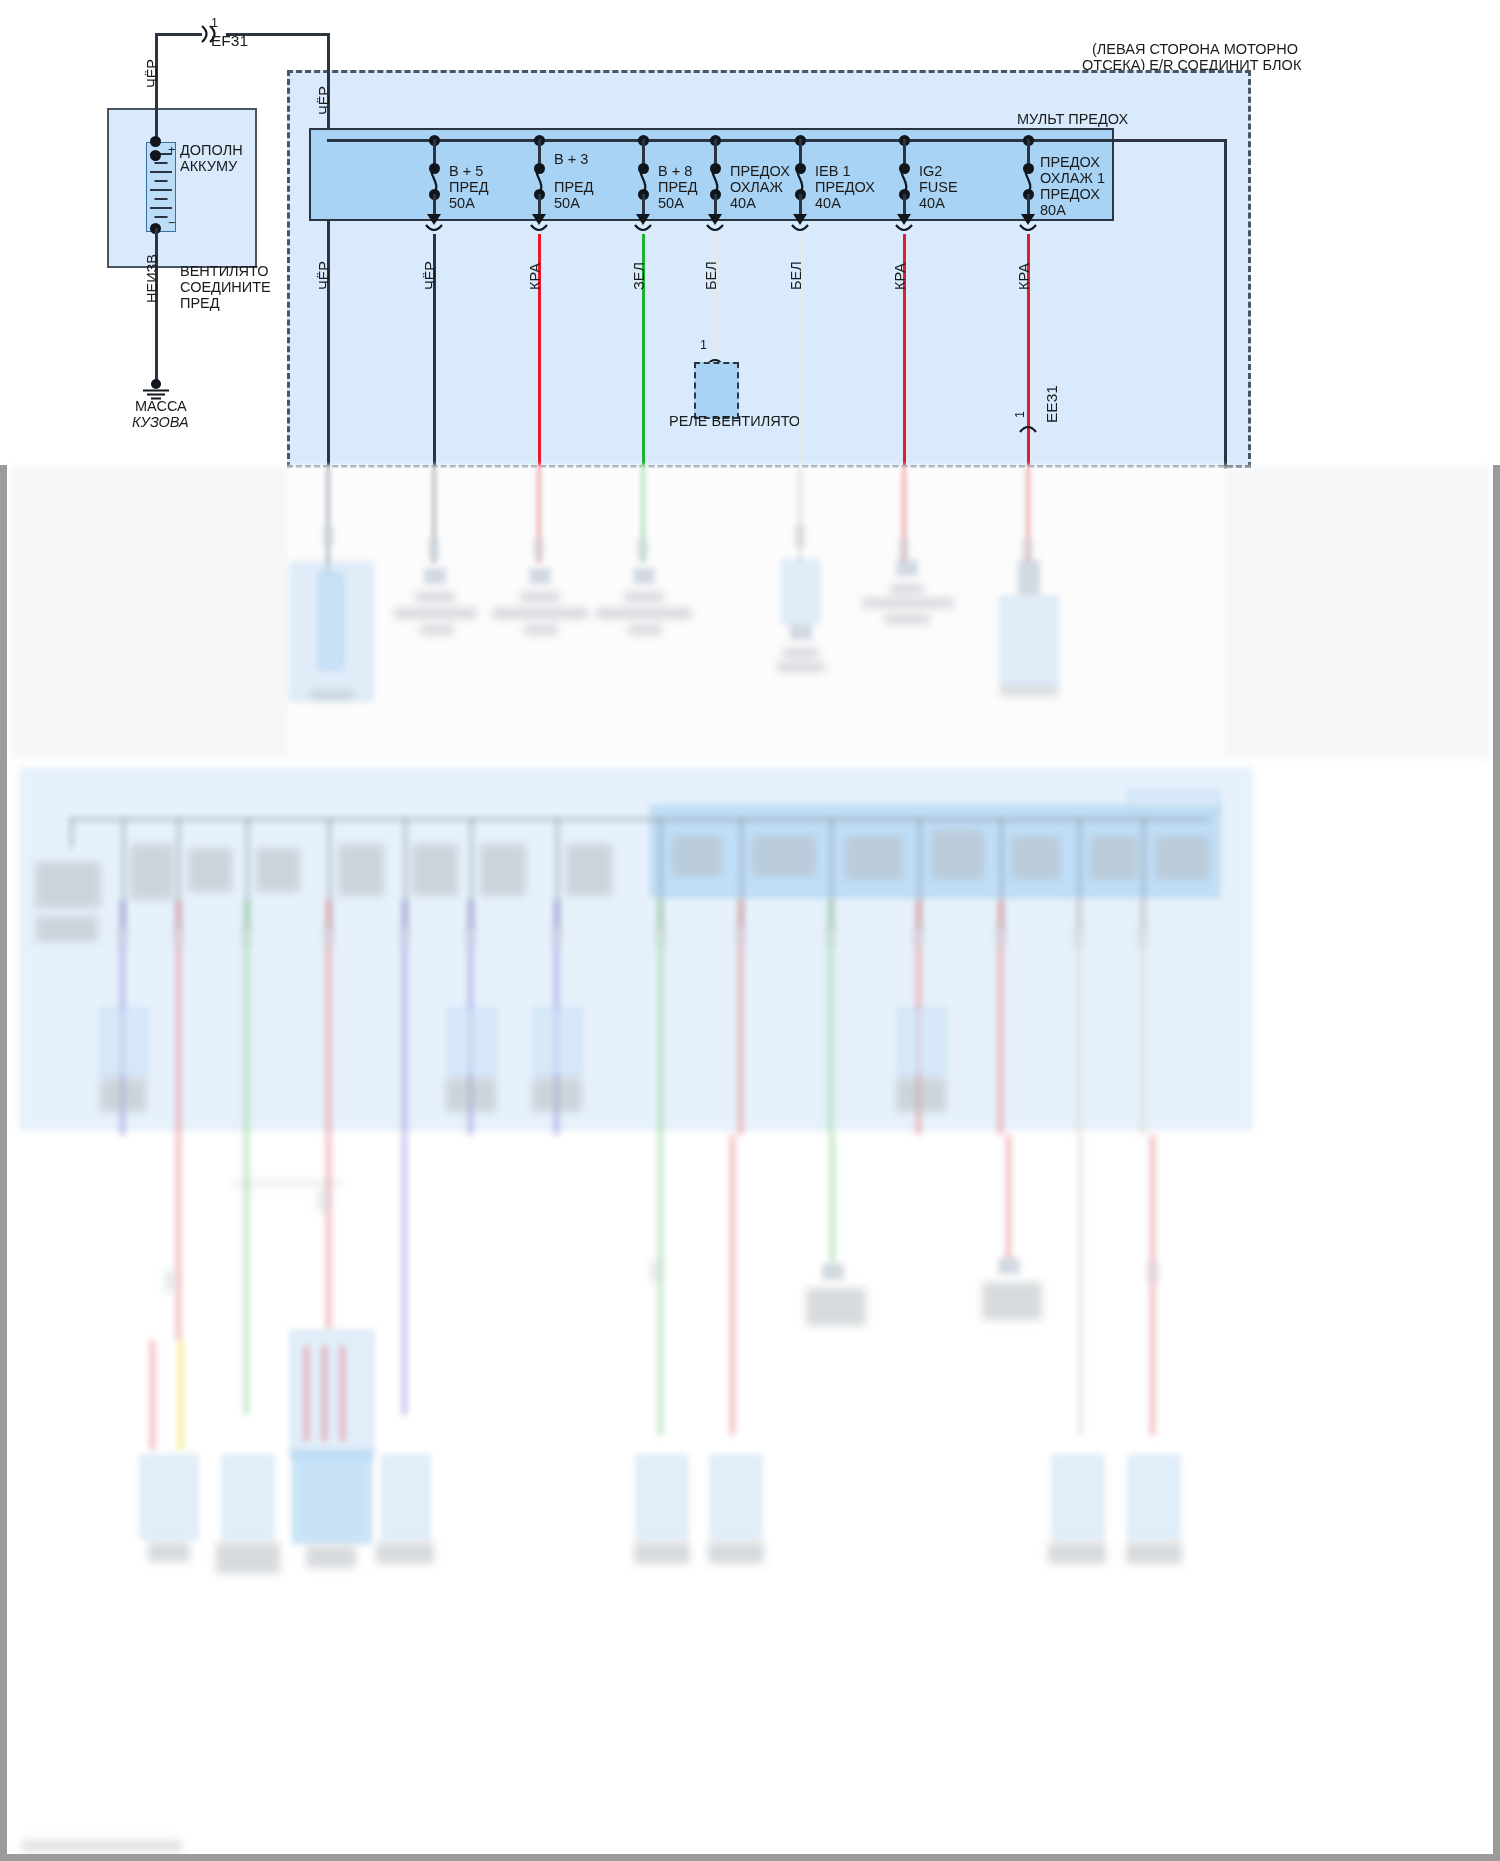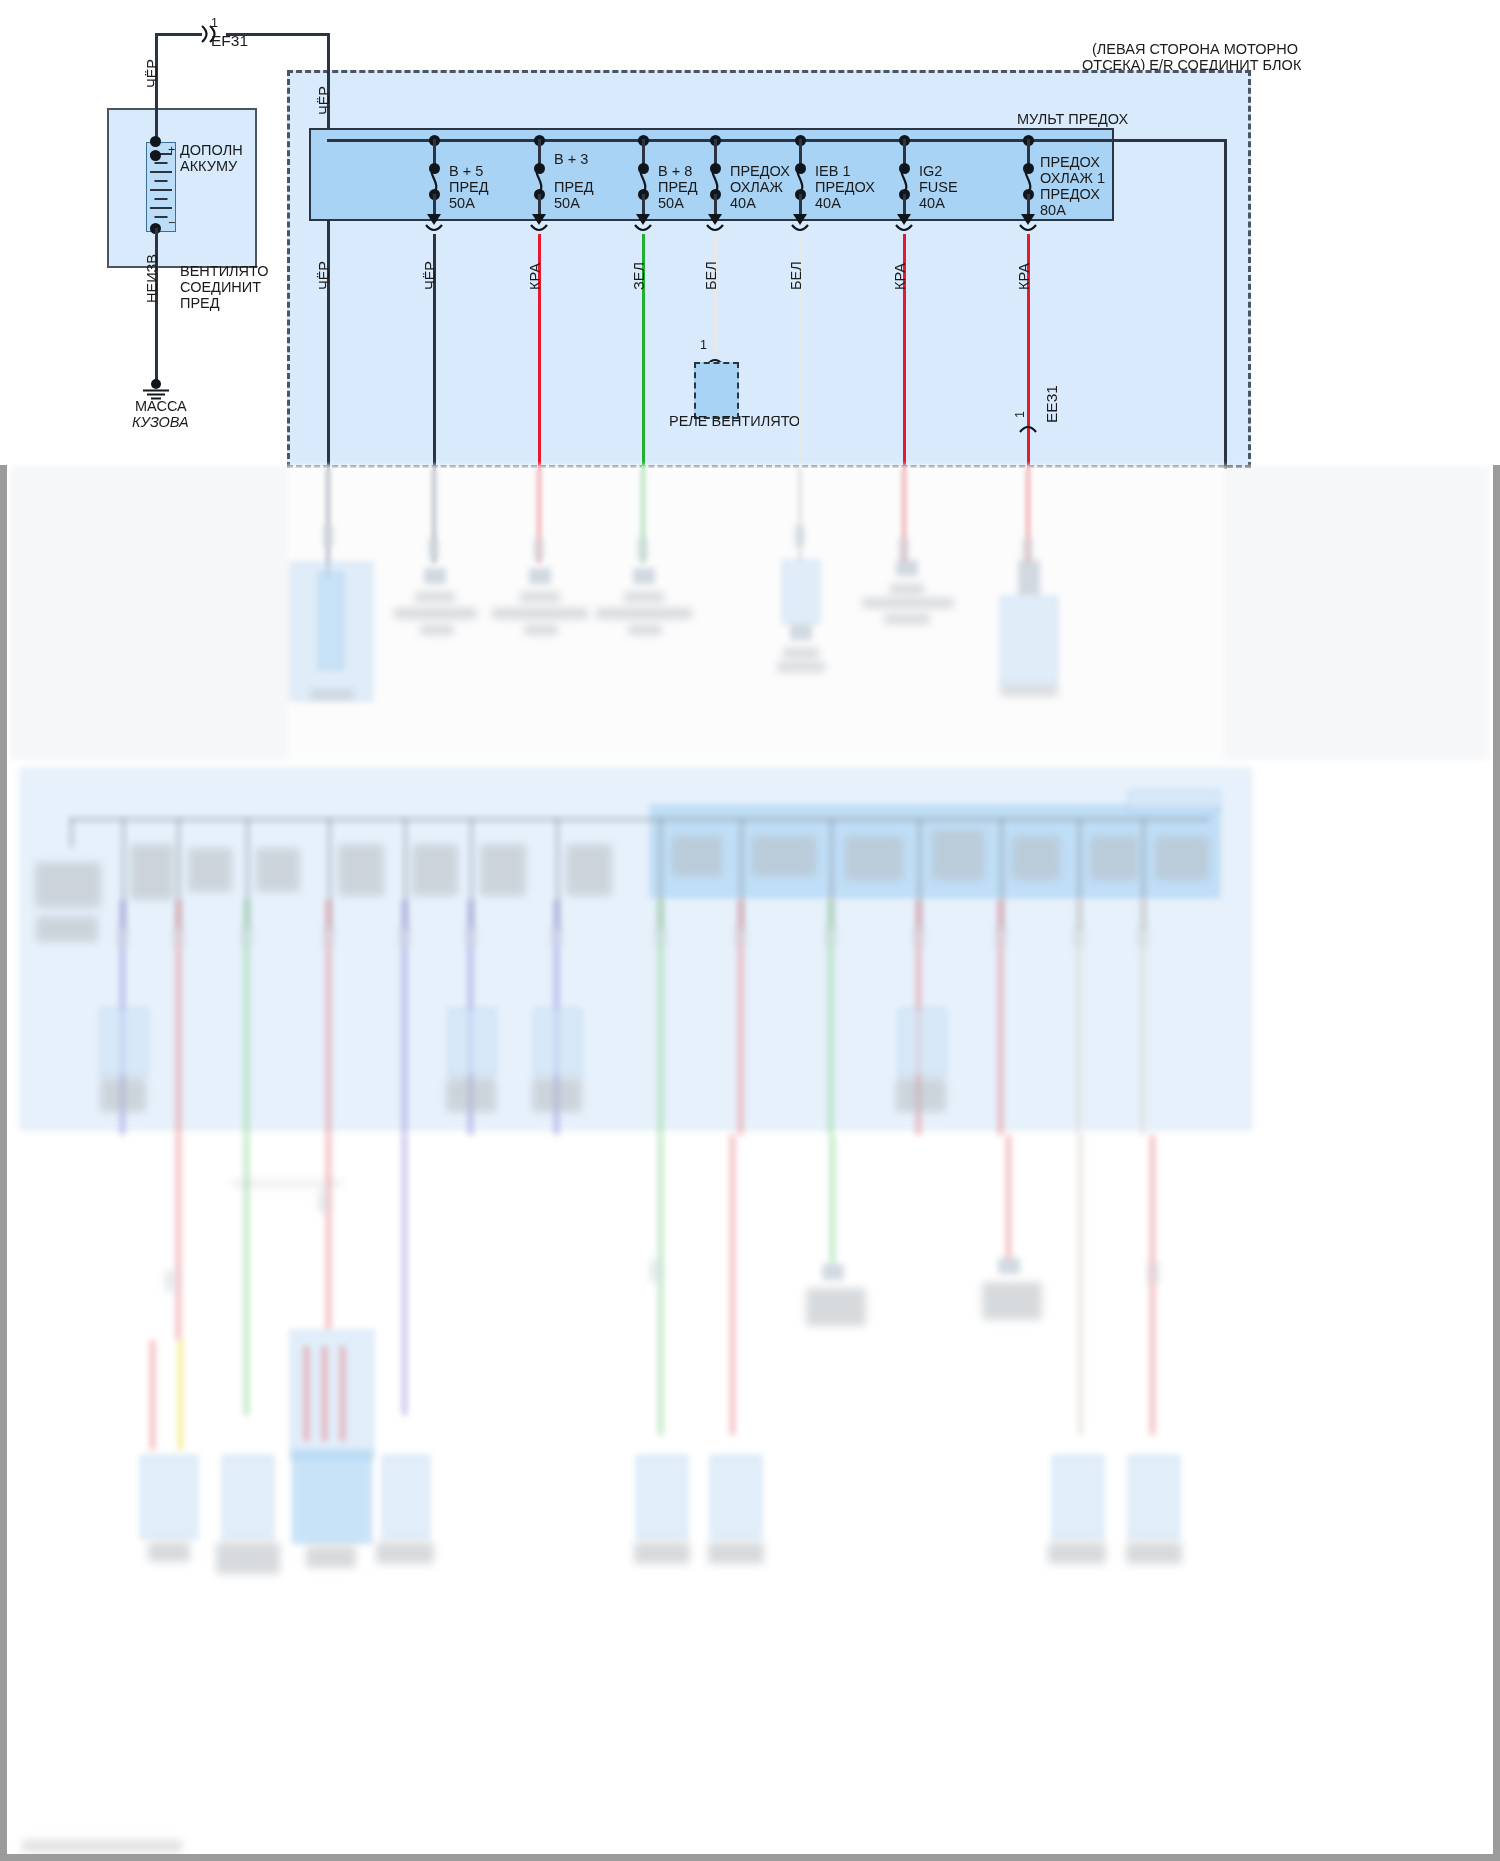--- a/index.html
+++ b/index.html
@@ -124,21 +124,21 @@
     <div class="plate" style="top:64px;width:22px;"></div>
     <div class="plate" style="top:73px;width:13px;"></div>
   </div>
   <div class="txt t12 abs" style="left:168px;top:143px;">+</div>
   <div class="txt t12 abs" style="left:168px;top:216px;">−</div>
 
   <div class="txt t14 abs" style="left:180px;top:142px;">ДОПОЛН</div>
   <div class="txt t14 abs" style="left:180px;top:158px;">АККУМУ</div>
 
   <div class="txt t14 abs" style="left:180px;top:263px;">ВЕНТИЛЯТО</div>
-  <div class="txt t14 abs" style="left:180px;top:279px;">СОЕДИНИТ</div>
+  <div class="txt t14 abs" style="left:180px;top:279px;">СОЕДИНИТЕ</div>
   <div class="txt t14 abs" style="left:180px;top:295px;">ПРЕД</div>
 
   <div class="wire v black" style="left:155px;top:33px;height:110px;"></div>
   <div class="dot" style="left:150px;top:136px;"></div>
   <div class="dot" style="left:150px;top:150px;"></div>
   <div class="dot" style="left:150px;top:223px;"></div>
 
   <div class="wire v black" style="left:155px;top:228px;height:155px;"></div>
 
   <div class="txt t14 vert abs" style="left:144px;top:303px;">НЕИЗВ</div>

